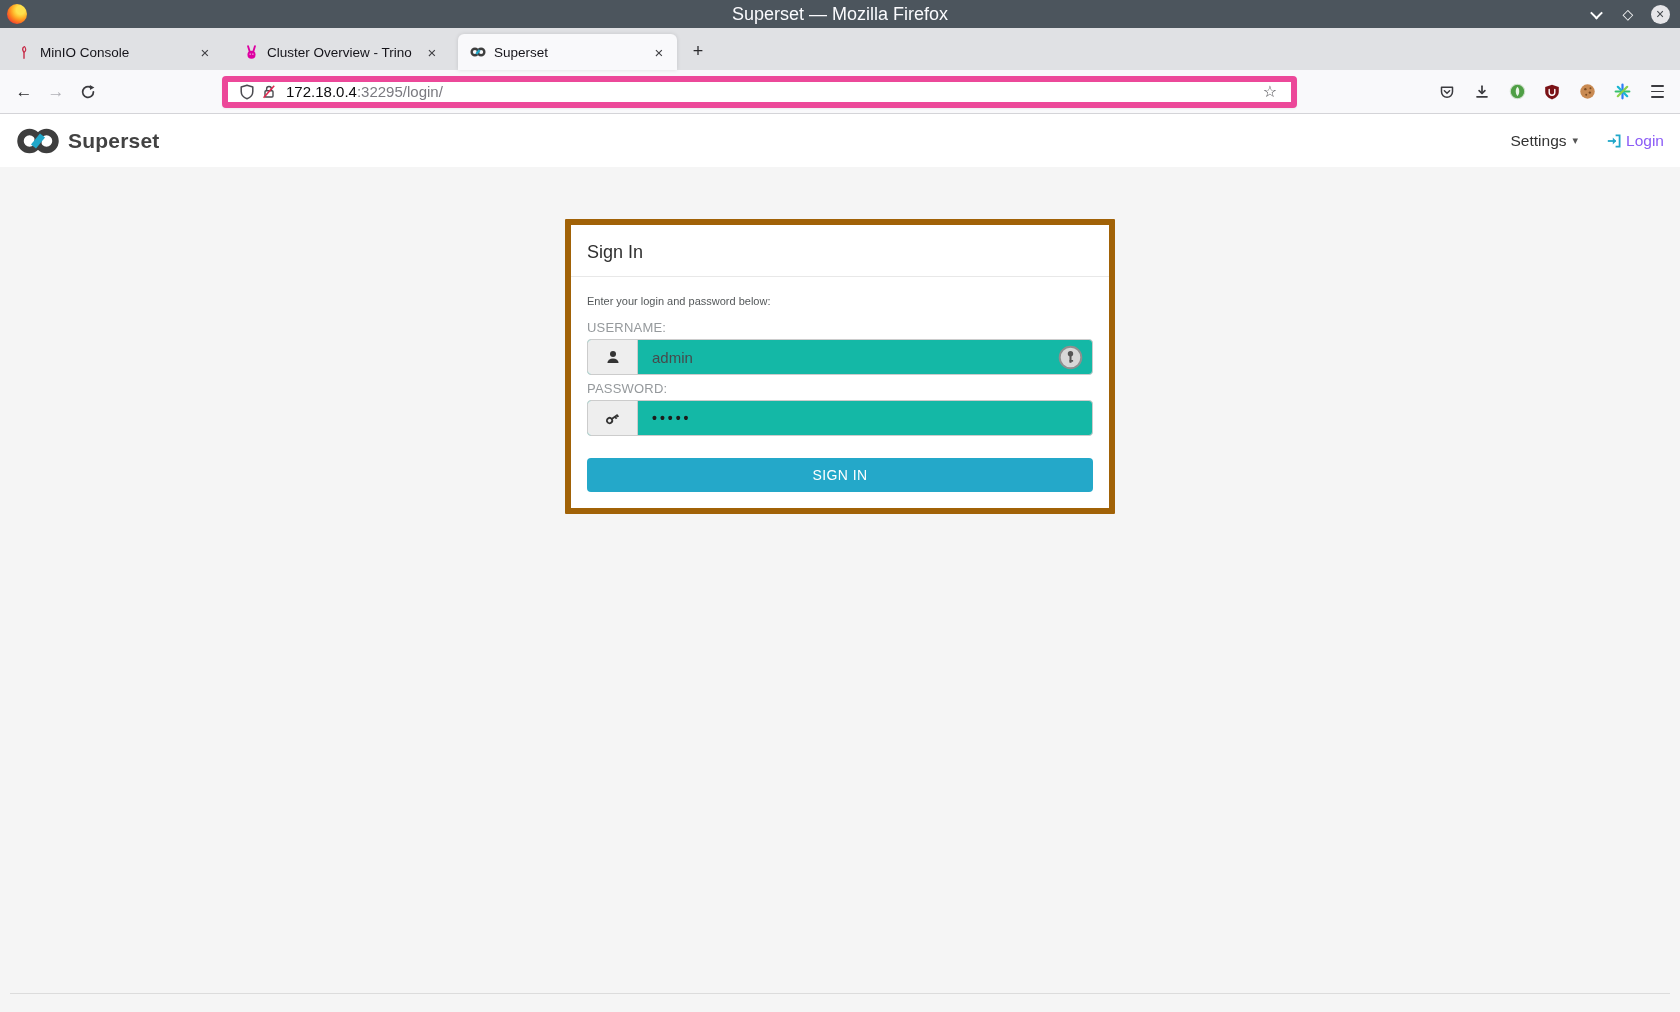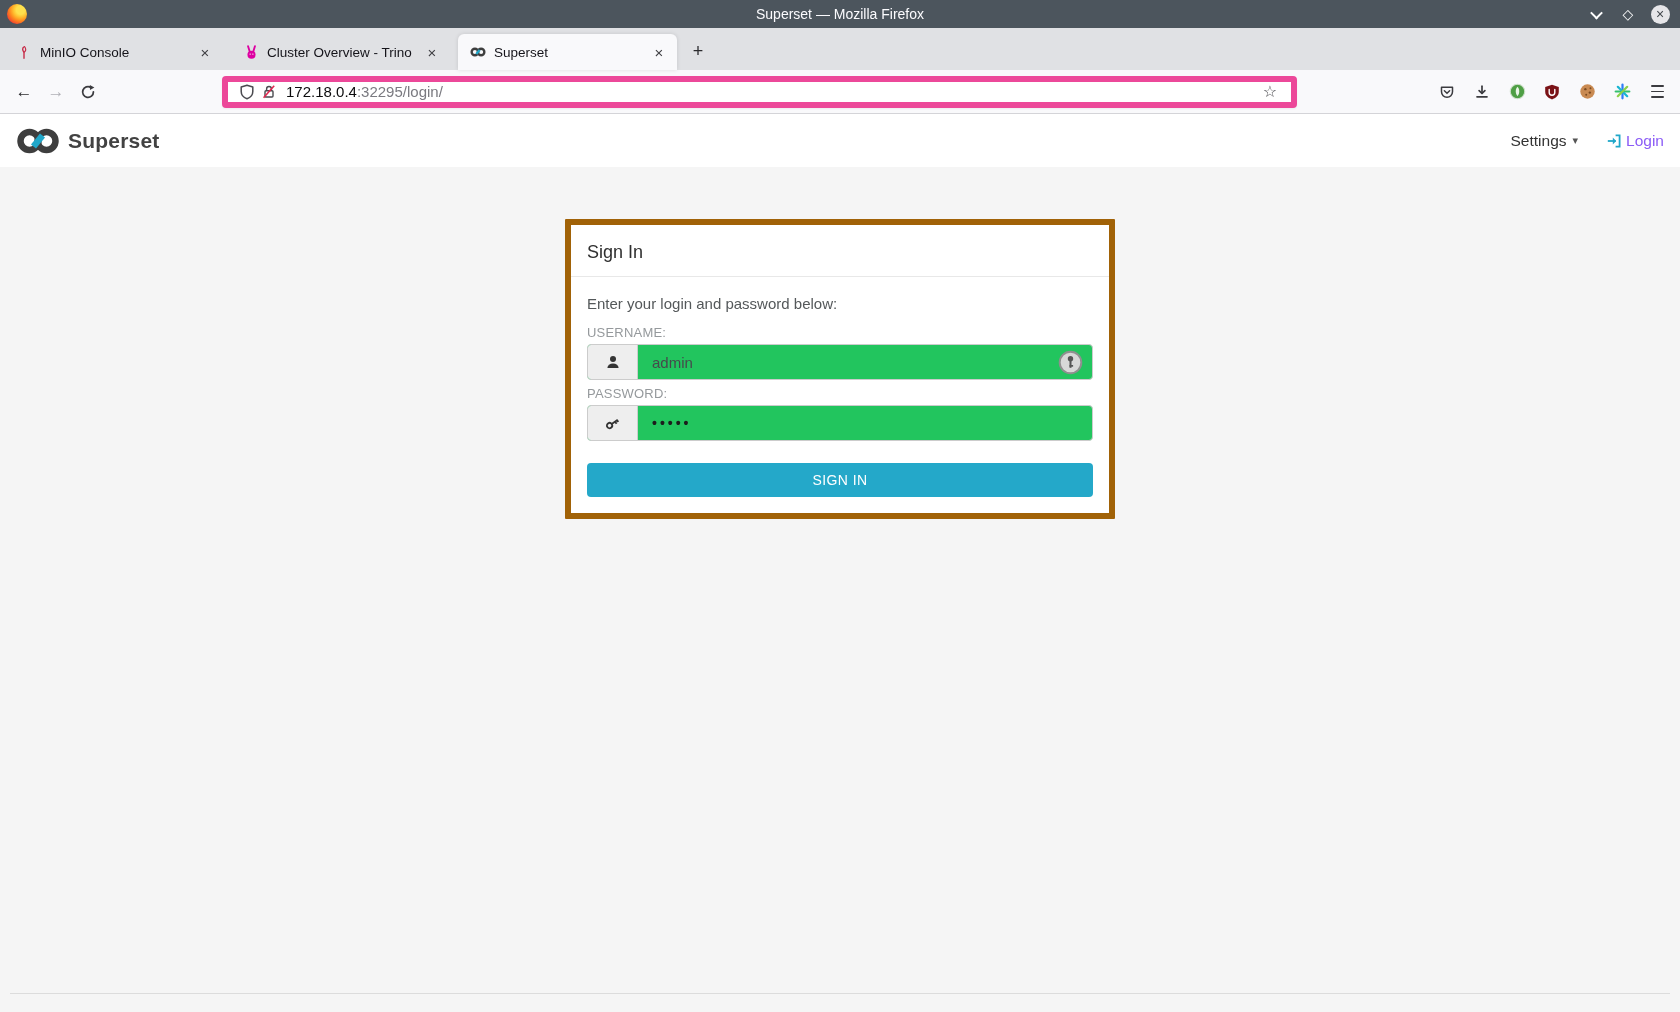--- a/index.html
+++ b/index.html
@@ -14,21 +14,21 @@
   .titlebar {
     height:28px; background:#4c555d; color:#fbfbfe;
     display:flex; align-items:center; position:relative; flex:0 0 auto;
   }
   .ff-logo {
     width:20px; height:20px; border-radius:50%; margin-left:7px;
     background:radial-gradient(circle at 68% 30%, #ffe14d 0 22%, #ffbd2e 38%, #ff8a1e 55%, #f3432f 78%, #c5007f 100%);
   }
   .titlebar-title {
     position:absolute; left:0; right:0; text-align:center;
-    font-size:14px; color:#fbfbfe; pointer-events:none;
+    font-size:18px; color:#fbfbfe; pointer-events:none;
   }
   .win-controls { margin-left:auto; display:flex; align-items:center; gap:12px; padding-right:10px; }
   .win-btn { width:20px; height:20px; display:flex; align-items:center; justify-content:center; cursor:default; }
   .chev-down { width:9px; height:9px; border-left:2px solid #fff; border-bottom:2px solid #fff; transform:rotate(-45deg) translate(1px,-1px); }
   .diamond { color:#fff; font-size:14px; line-height:1; }
   .close-circle {
     width:19px; height:19px; border-radius:50%; background:#e6e6e9; color:#43484e;
     display:flex; align-items:center; justify-content:center; font-size:14px; line-height:1;
   }
 
@@ -85,23 +85,23 @@
 
   
   .page { flex:1; background:#f5f5f5; position:relative; }
   .login-card {
     width:550px; margin:52px auto 0; background:#ffffff;
     border:6px solid #a16207; border-radius:1px;
   }
   .card-header { padding:17px 16px 13px; border-bottom:1px solid #e8e8e8; }
   .card-title { font-size:18px; color:#2f2f2f; font-weight:400; }
   .card-body { padding:18px 16px 16px; }
-  .instruction { font-size:15px; color:#54585a; margin-bottom:13px; }
+  .instruction { font-size:11px; color:#54585a; margin-bottom:13px; }
   .field-label { font-size:13px; color:#95999c; margin:6px 0 4px; letter-spacing:0.2px; }
-  .input-group { display:flex; border:1px solid #cccccc; border-radius:4px; height:36px; overflow:hidden; position:relative; background:#22c55e; }
+  .input-group { display:flex; border:1px solid #cccccc; border-radius:4px; height:36px; overflow:hidden; position:relative; background:#14b8a6; }
   .input-addon {
     width:50px; background:#eeeeee; border-right:1px solid #cccccc;
     display:flex; align-items:center; justify-content:center; flex:0 0 auto;
   }
   .input-group input {
     flex:1; border:none; outline:none; font-family:"Liberation Sans", sans-serif;
     font-size:15px; color:#464a4c; padding:0 40px 0 14px; background:transparent;
   }
   .input-group input.password { font-weight:bold; letter-spacing:3px; font-size:14px; color:#1c1c1c; }
   .keepass-icon { position:absolute; right:9px; top:5px; width:25px; height:25px; cursor:pointer; }

